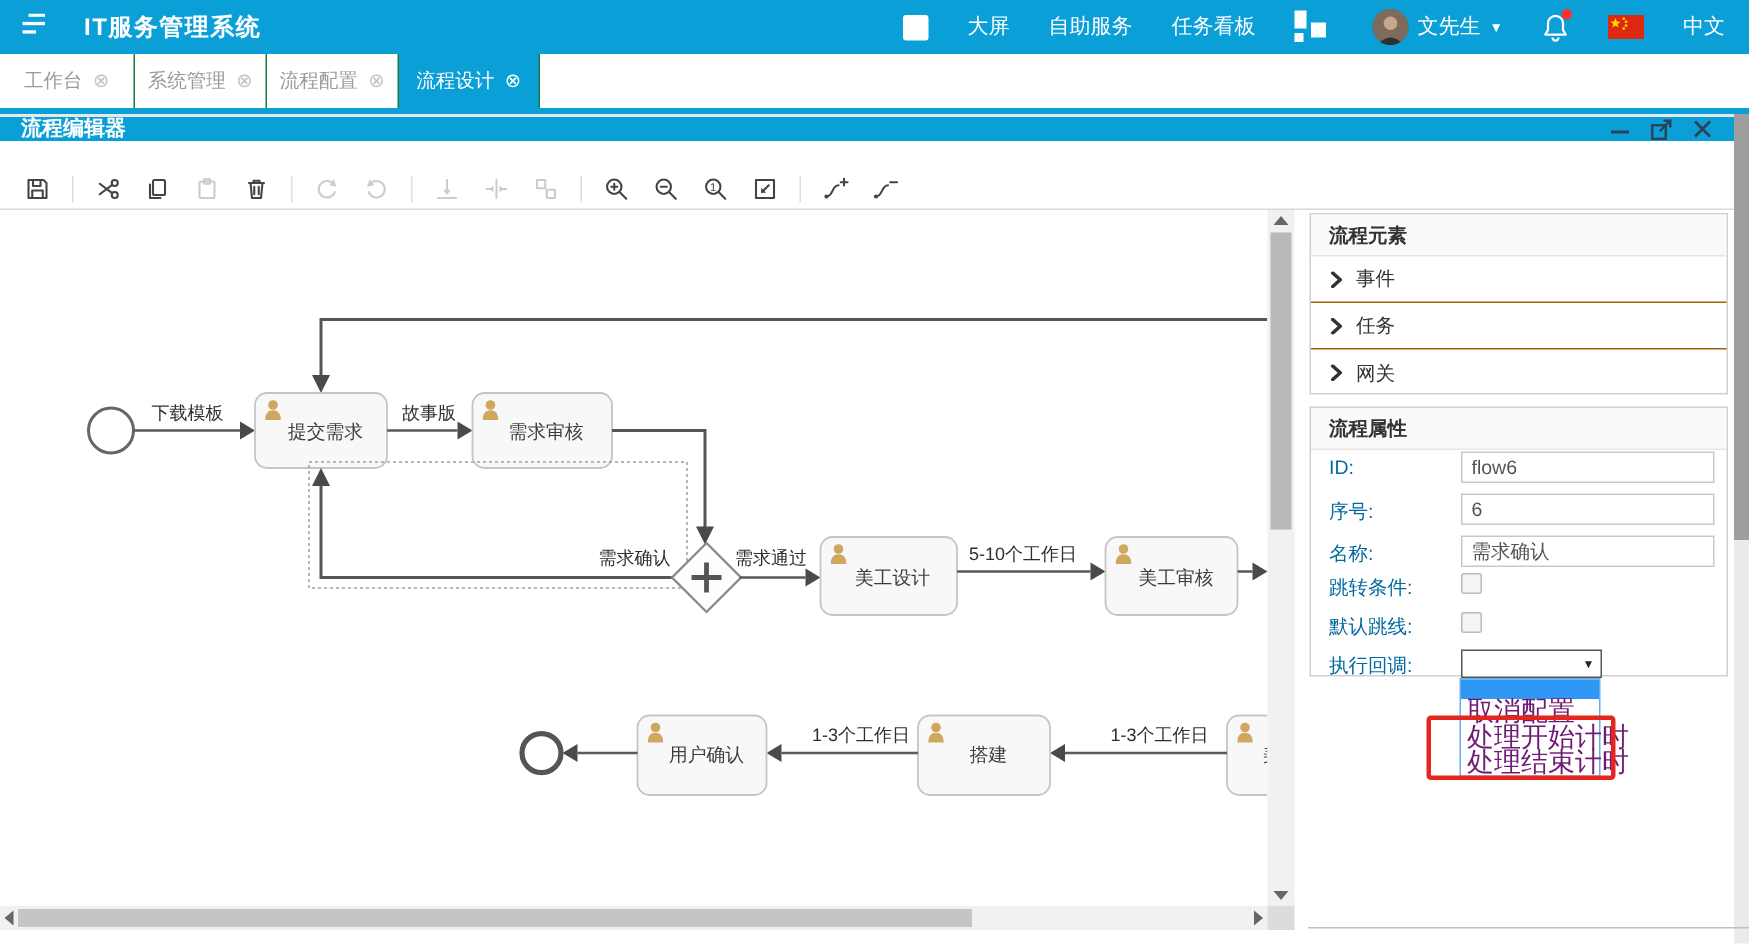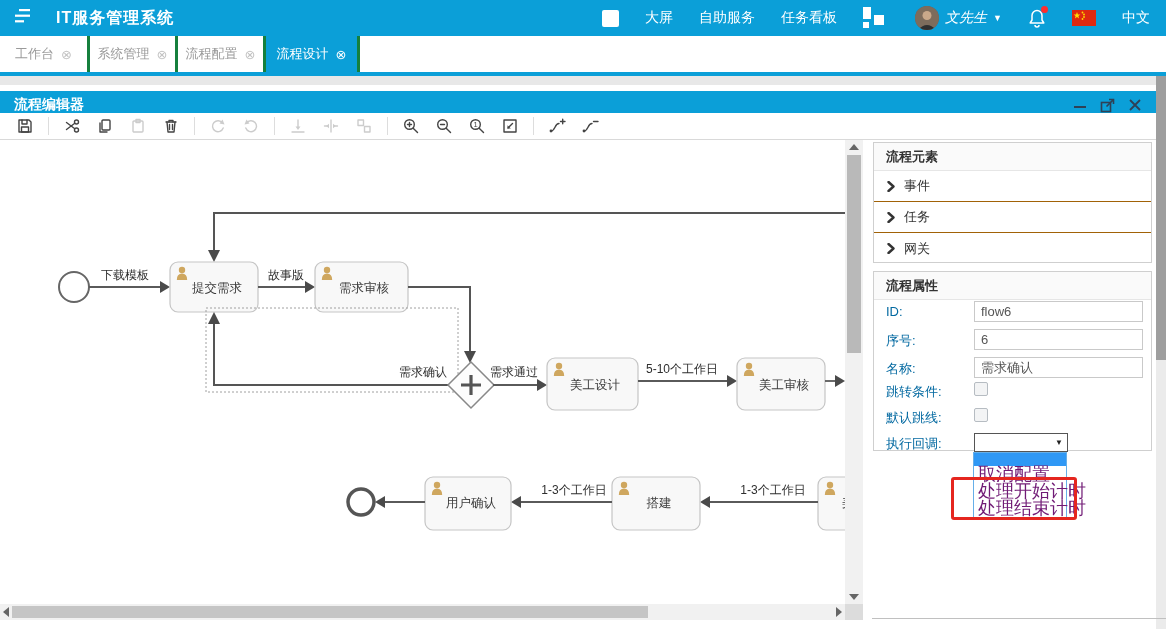--- a/index.html
+++ b/index.html
@@ -10,40 +10,40 @@
   .navbar { position:absolute; left:0; top:0; width:1166px; height:36px;
     background:#0b9fd8; color:#fff; display:flex; align-items:center; }
   .nav-left { display:flex; align-items:center; gap:24px; padding-left:14px; }
   .app-title { font-size:16px; font-weight:bold; letter-spacing:1px; }
   .nav-right { margin-left:auto; display:flex; align-items:center; gap:26px; padding-right:16px; }
   .nav-item { font-size:14px; cursor:pointer; }
   .sq-icon { width:17px; height:17px; background:#fff; border-radius:2px; }
   .grid-icon { position:relative; width:26px; height:22px; }
   .grid-icon i { position:absolute; background:#fff; display:block; }
   .avatar { width:24px; height:24px; border-radius:50%; overflow:hidden; background:#55616e; }
-  .user-wrap { display:flex; align-items:center; gap:6px;font-style:italic; }
+  .user-wrap { display:flex; align-items:center; gap:6px; }
   .caret { font-size:9px; }
   .bell-wrap { position:relative; width:18px; height:20px; }
   .bell-dot { position:absolute; right:-2px; top:-2px; width:7px; height:7px;
     background:#ff2d2d; border-radius:50%; }
   .flag { width:24px; height:16px; background:#de2910; position:relative; }
 
   
   .tabbar { position:absolute; left:0; top:36px; width:1166px; height:36px;
     background:#fff; display:flex; }
   .tab { height:36px; display:flex; align-items:center; justify-content:center; gap:7px;
-    font-size:13px; color:#9a9a9a; border-right:3px solid #15803d; cursor:pointer; }
+    font-size:13px; color:#9a9a9a; border-right:1px solid #15803d; cursor:pointer; }
   .tab .tclose { color:#c2c2c2; font-size:13px; }
   .tab.active { background:#0b9fd8; color:#fff; }
   .tab.active .tclose { color:#fff; }
   .tab-underline { position:absolute; left:0; top:72px; width:1166px; height:4px; background:#0b9fd8; }
   .gapband { position:absolute; left:0; top:76px; width:1166px; height:9px; background:#e8e8e8; }
 
   
-  .ed-header { position:absolute; left:0; top:91px; width:1156px; height:28px;
+  .ed-header { position:absolute; left:0; top:78px; width:1156px; height:16px;
     background:#0b9fd8; color:#fff; display:flex; align-items:center; }
   .ed-title { font-size:14px; font-weight:bold; padding-left:14px; }
   .win-ctrls { margin-left:auto; display:flex; align-items:center; gap:13px; padding-right:14px;
     color:#2e4156; }
   .win-ctrls svg { display:block; cursor:pointer; }
 
   
   .toolbar { position:absolute; left:0; top:113px; width:1156px; height:27px; background:#fff;
     border-bottom:1px solid #d9d9d9; display:flex; align-items:center; padding-left:12px; }
   .tbtn { width:26px; height:24px; display:flex; align-items:center; justify-content:center;

